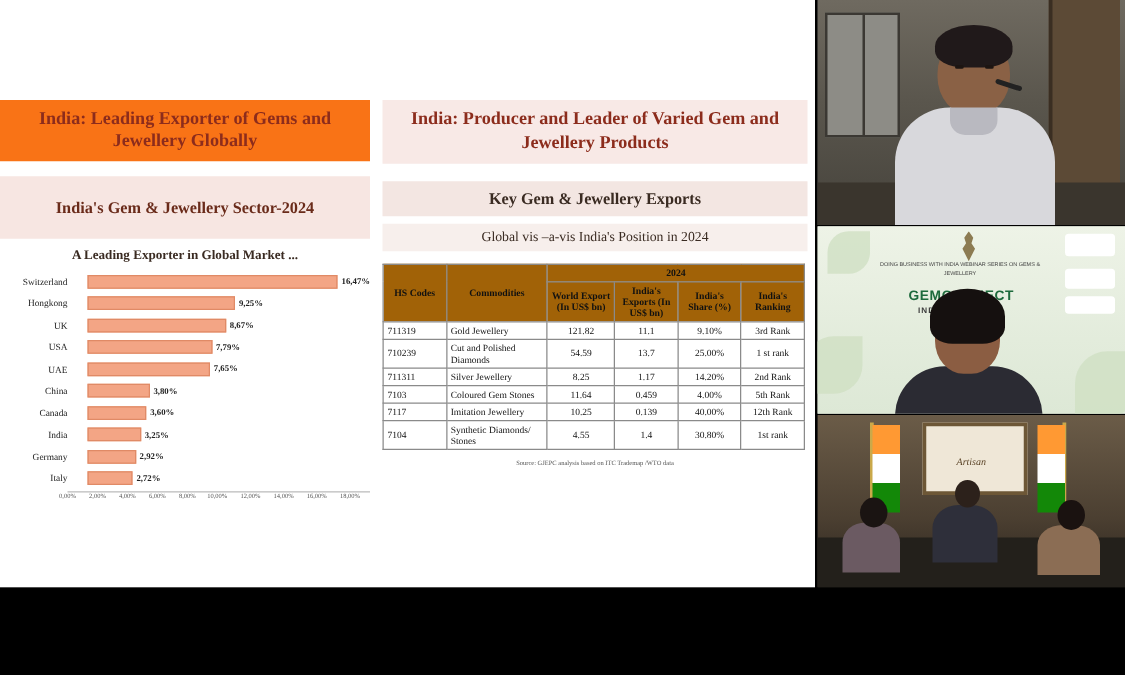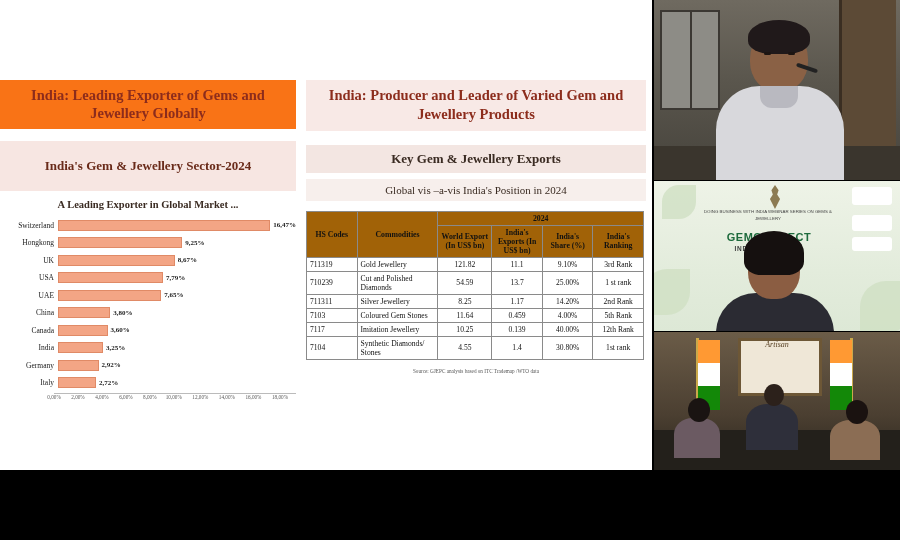--- a/index.html
+++ b/index.html
@@ -88,21 +88,21 @@
   }
   .bar-row {
     position: relative;
     height: 17.5px;
     display: flex;
     align-items: center;
   }
   .bar-label {
     width: 54px;
     text-align: right;
-    padding-right: 4px;
+    padding-right: 16px;
     font-size: 7.5px;
     color: #222;
     font-family: "Liberation Serif", serif;
     white-space: nowrap;
     overflow: hidden;
   }
   .bar-track {
     position: relative;
     flex: 1;
     height: 100%;
@@ -253,21 +253,21 @@
   .t2-woman-body { position:absolute; left:62px; top:112px; width:118px; height:46px; border-radius:40px 40px 0 0; background:#2b2b33; }
 
   
   .t3-bg { position:absolute; inset:0; background: linear-gradient(180deg,#6b5c48 0%, #4b3f31 60%, #2a241d 100%); }
   .t3-flag { position:absolute; width:22px; height:70px; background: linear-gradient(180deg,#ff9933 0%, #ff9933 33%, #ffffff 33%, #ffffff 66%, #138808 66%, #138808 100%); }
   .t3-flagpole { position:absolute; width:3px; background:#caa94a; }
   .t3-table { position:absolute; left:0; bottom:0; width:246px; height:40px; background:#23201b; }
   .t3-person { position:absolute; border-radius:40% 40% 0 0; }
   .t3-head { position:absolute; border-radius:50%; }
   .t3-frame { position:absolute; left:84px; top:6px; width:78px; height:52px; background:#efe7d7; border:3px solid #6d5736; }
-  .t3-frametxt { position:absolute; left:84px; top:8px; width:78px; text-align:center; font-family:"Liberation Serif",serif; font-size:8px; color:#5a4326; font-style:italic; }
+  .t3-frametxt { position:absolute; left:84px; top:33px; width:78px; text-align:center; font-family:"Liberation Serif",serif; font-size:8px; color:#5a4326; font-style:italic; }
 
   
   .bottombar {
     position: absolute;
     left: 0;
     top: 470px;
     width: 900px;
     height: 70px;
     background: #000;
   }

